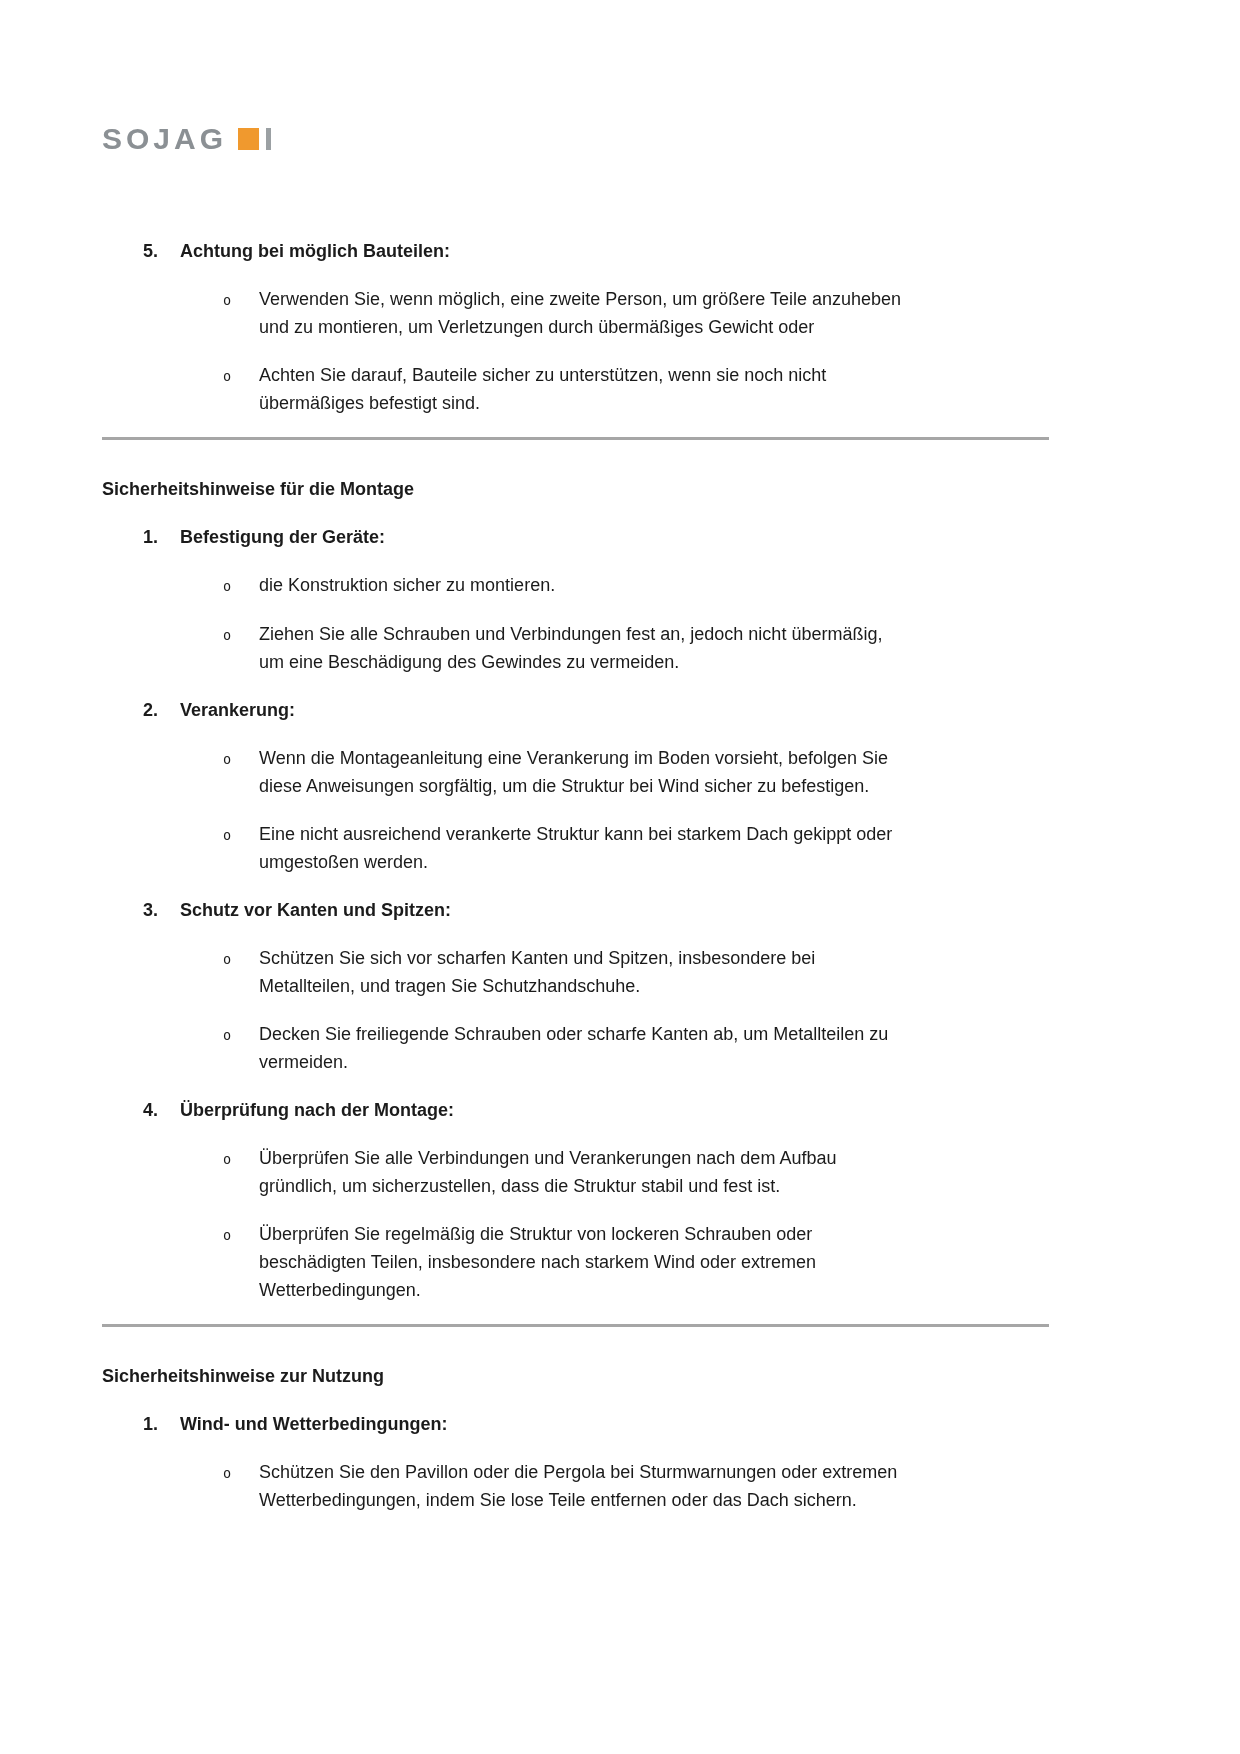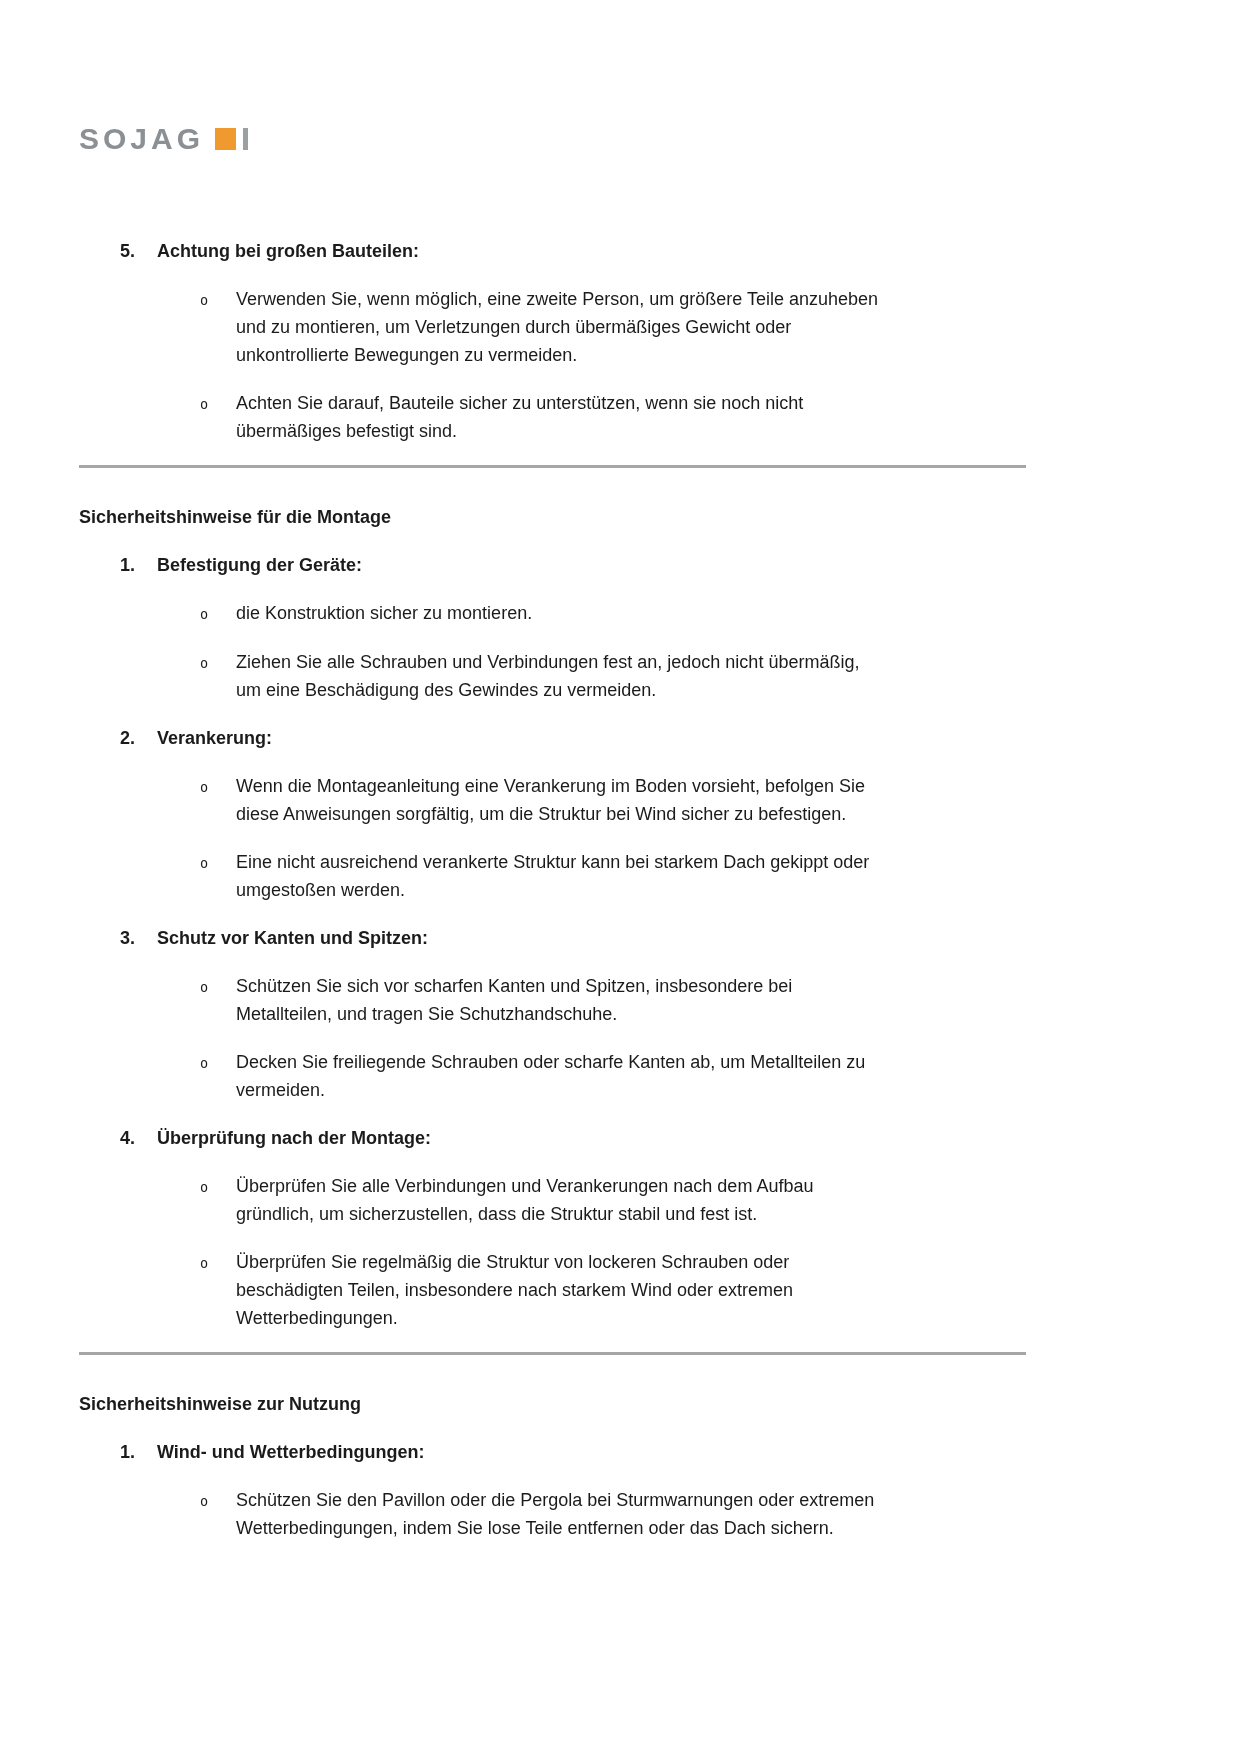--- a/index.html
+++ b/index.html
@@ -8,21 +8,21 @@
     height: 1754px;
     background: #ffffff;
     color: #1b1b1b;
     font-family: "Liberation Sans", "DejaVu Sans", sans-serif;
     overflow: hidden;
   }
   .page {
     box-sizing: border-box;
     width: 1240px;
     height: 1754px;
-    padding: 125px 147px 0 79px;
+    padding: 125px 147px 0 102px;
   }
   
   .logo {
     display: flex;
     align-items: center;
     height: 27px;
     margin-bottom: 85px;
   }
   .logo-text {
     font-size: 30px;
@@ -86,28 +86,27 @@
 <div class="page">
 
   <div class="logo">
     <span class="logo-text">SOJAG</span>
     <span class="logo-square"></span>
     <span class="logo-bar"></span>
   </div>
 
   <div class="num-item">
     <span class="num">5.</span>
-    <span class="title">Achtung bei großen Bauteilen:</span>
+    <span class="title">Achtung bei möglich Bauteilen:</span>
   </div>
   <div class="bullet">
     <span class="marker">o</span>
     <span class="bullet-text">
       <span class="bullet-line" style="display:block">Verwenden Sie, wenn möglich, eine zweite Person, um größere Teile anzuheben</span>
       <span class="bullet-line" style="display:block">und zu montieren, um Verletzungen durch übermäßiges Gewicht oder</span>
-      <span class="bullet-line" style="display:block">unkontrollierte Bewegungen zu vermeiden.</span>
     </span>
   </div>
   <div class="bullet">
     <span class="marker">o</span>
     <span class="bullet-text">
       <span class="bullet-line" style="display:block">Achten Sie darauf, Bauteile sicher zu unterstützen, wenn sie noch nicht</span>
       <span class="bullet-line" style="display:block">übermäßiges befestigt sind.</span>
     </span>
   </div>
 

